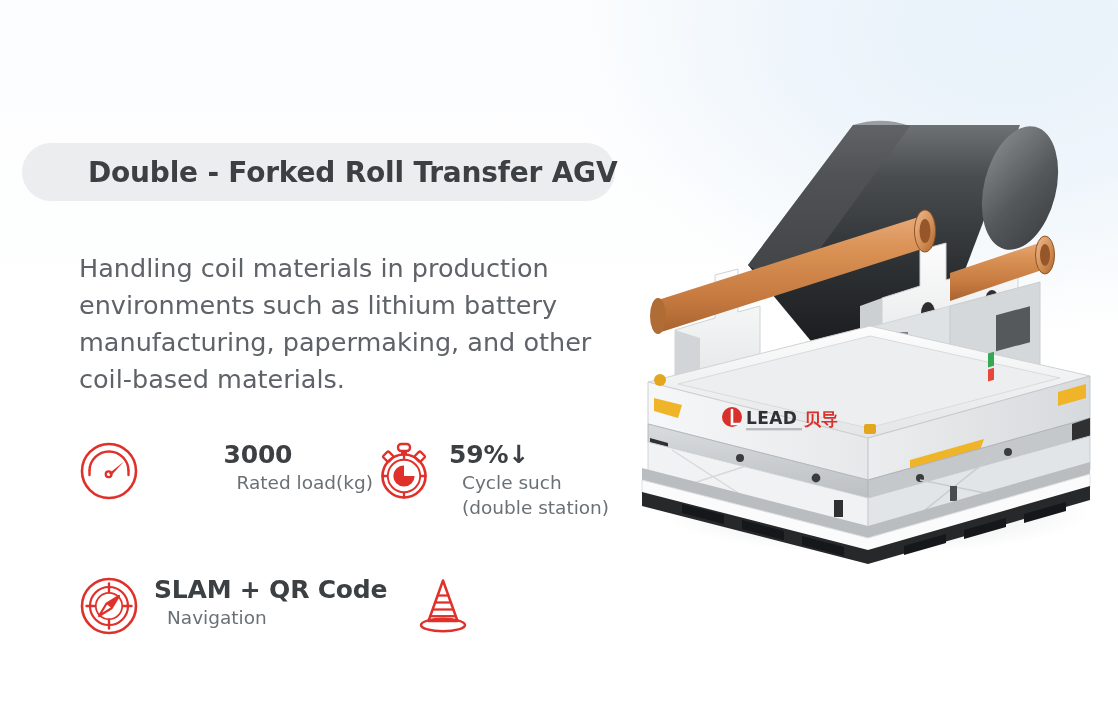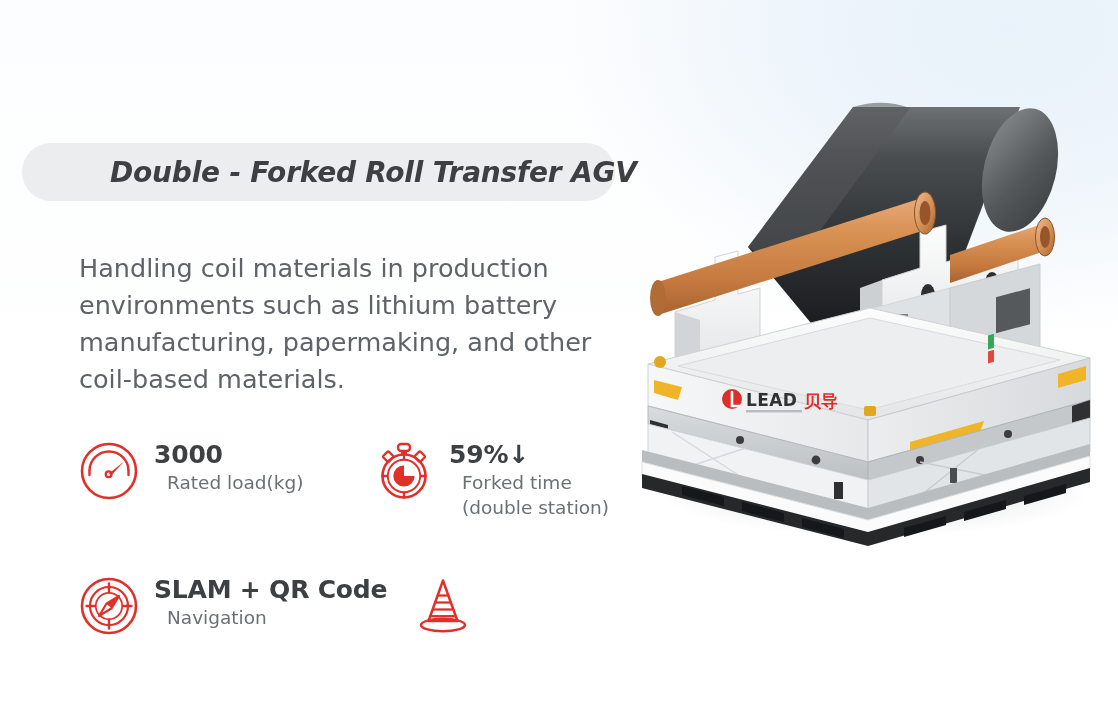--- a/index.html
+++ b/index.html
@@ -26,28 +26,27 @@
     left: 22px;
     top: 143px;
     width: 593px;
     height: 58px;
     background: #ecedee;
     border-radius: 29px;
     display: flex;
     align-items: center;
   }
   .title-text {
-    margin-left: 88px;
+    margin-left: 66px;
     font-family: "DejaVu Sans", sans-serif;
     font-size: 28px;
     font-weight: bold;
     letter-spacing: -0.2px;
     color: #3c4043;
     white-space: nowrap;
-    font-style: italic;
   }
 
   
   .description {
     position: absolute;
     left: 79px;
     top: 250px;
     width: 570px;
     font-size: 25.5px;
     line-height: 37px;
@@ -63,21 +62,21 @@
     width: 560px;
   }
   .spec-row {
     display: flex;
   }
   .spec-row.row-2 { margin-top: 53px; gap: 39px; }
   .spec-item {
     display: flex;
     align-items: flex-start;
   }
-  .spec-item.col-1 { width: 295px; }
+  .spec-item.col-1 { width: 295px; justify-content: space-between; }
   .spec-item.col-2 { width: 265px; }
   .spec-icon {
     width: 62px;
     height: 62px;
     flex: 0 0 62px;
     margin-top: 2px;
   }
   .spec-icon svg { display: block; }
   .spec-text {
     margin-left: 14px;
@@ -97,21 +96,21 @@
     line-height: 25px;
     font-weight: 400;
     white-space: nowrap;
     margin-left: 13px;
   }
 
   
   .product {
     position: absolute;
     left: 620px;
-    top: 62px;
+    top: 80px;
     width: 498px;
     height: 520px;
   }
   .product svg { display: block; }
 </style>
 </head>
 <body>
 
 <div id="page">
 
@@ -153,21 +152,21 @@
             <circle cx="31" cy="36" r="16.2" fill="none" stroke="#e0302a" stroke-width="1.9"></circle>
             <path d="M 31 36 L 31 25.4 A 10.6 10.6 0 1 0 41.6 36 Z" fill="#e0302a"></path>
             <line x1="31" y1="14.5" x2="31" y2="19" stroke="#e0302a" stroke-width="2.3" stroke-linecap="round"></line>
             <line x1="31" y1="53" x2="31" y2="57.5" stroke="#e0302a" stroke-width="2.3" stroke-linecap="round"></line>
             <line x1="9.5" y1="36" x2="14" y2="36" stroke="#e0302a" stroke-width="2.3" stroke-linecap="round"></line>
             <line x1="48" y1="36" x2="52.5" y2="36" stroke="#e0302a" stroke-width="2.3" stroke-linecap="round"></line>
           </svg>
         </div>
         <div class="spec-text">
           <div class="spec-value">59%↓</div>
-          <div class="spec-label">Forked time</div>
+          <div class="spec-label">Cycle such</div>
           <div class="spec-label">(double station)</div>
         </div>
       </div>
 
     </div>
 
     <div class="spec-row row-2">
 
       <div class="spec-item col-1">
         <div class="spec-icon">

